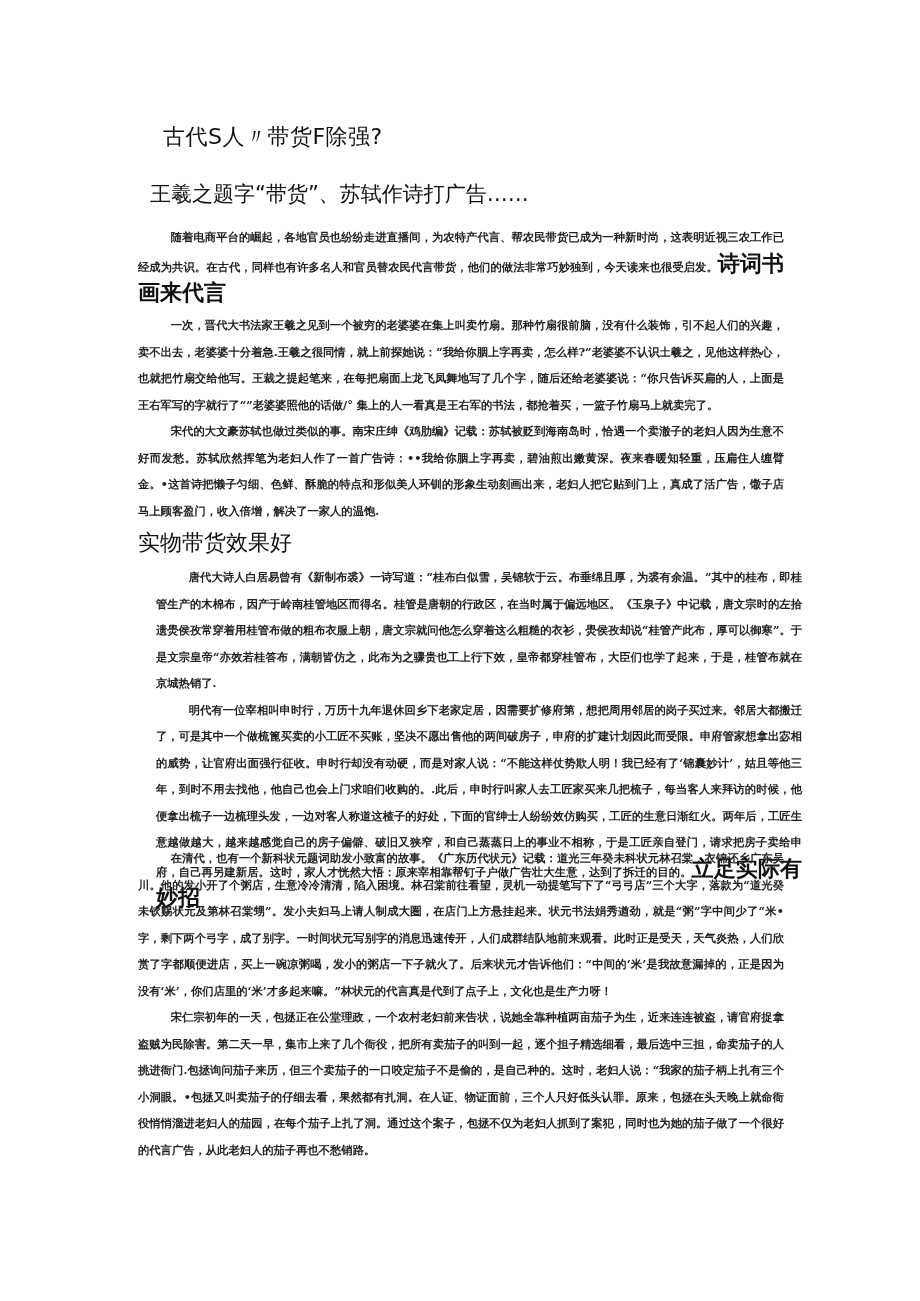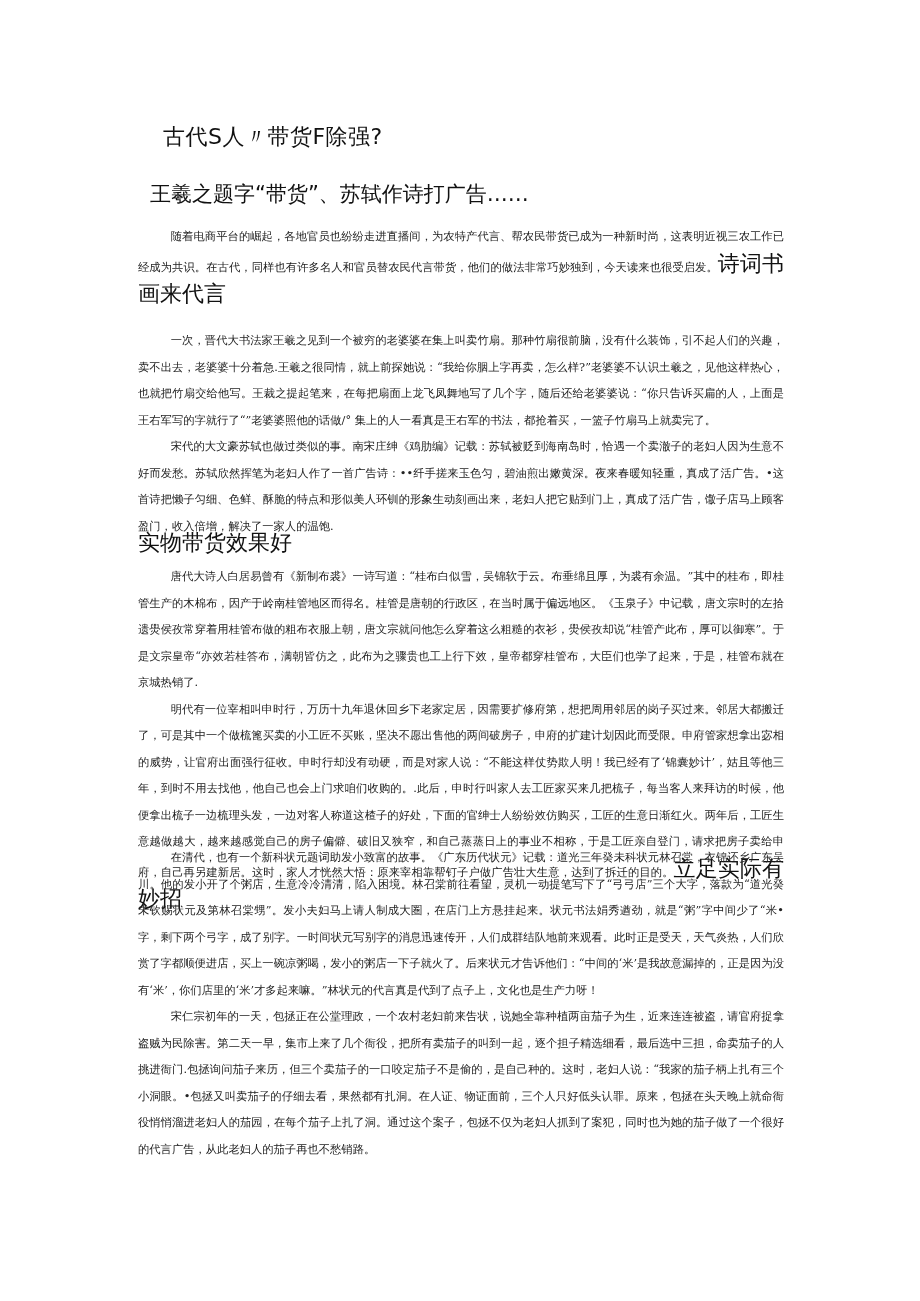--- a/index.html
+++ b/index.html
@@ -46,20 +46,21 @@
     width: 646px;
     font-family: "DejaVu Serif", serif;
     font-size: 11.3px;
     line-height: 26.5px;
     color: #222;
     text-align: justify;
   }
   .body-text p {
     margin: 0;
     text-indent: 2.9em;
+    font-weight: bold;
   }
   .inline-heading {
     font-family: "DejaVu Sans", sans-serif;
     font-size: 22px;
     color: #111;
     line-height: 26px;
   }
   .section-heading {
     position: absolute;
     left: 0;
@@ -75,28 +76,28 @@
 <div class="page">
 
   <div class="title">古代S人〃带货F除强?</div>
 
   <div class="subtitle">王羲之题字“带货”、苏轼作诗打广告……</div>
 
   <div class="body-text" style="top:224px;">
     <p><span>随着电商平台的崛起，各地官员也纷纷走进直播间，为农特产代言、帮农民带货已成为一种新时尚，这表明近视三农工作已经成为共识。在古代，同样也有许多名人和官员替农民代言带货，他们的做法非常巧妙独到，今天读来也很受启发。</span><span class="inline-heading">诗词书画来代言</span></p>
   </div>
 
-  <div class="body-text" style="top:328px;">
+  <div class="body-text" style="top:312px;">
     <p>一次，晋代大书法家王羲之见到一个被穷的老婆婆在集上叫卖竹扇。那种竹扇很前脑，没有什么装饰，引不起人们的兴趣，卖不出去，老婆婆十分着急.王羲之很同情，就上前探她说：“我给你胭上字再卖，怎么样?”老婆婆不认识土羲之，见他这样热心，也就把竹扇交给他写。王裁之提起笔来，在每把扇面上龙飞凤舞地写了几个字，随后还给老婆婆说：“你只告诉买扁的人，上面是王右军写的字就行了“”老婆婆照他的话做/° 集上的人一看真是王右军的书法，都抢着买，一篮子竹扇马上就卖完了。</p>
-    <p>宋代的大文豪苏轼也做过类似的事。南宋庄绅《鸡肋编》记载：苏轼被贬到海南岛时，恰遇一个卖澈子的老妇人因为生意不好而发愁。苏轼欣然挥笔为老妇人作了一首广告诗：••纤手搓来玉色匀，碧油煎出嫩黄深。夜来春暖知轻重，真成了活广告。•这首诗把懒子匀细、色鲜、酥脆的特点和形似美人环钏的形象生动刻画出来，老妇人把它贴到门上，真成了活广告，馓子店马上顾客盈门，收入倍增，解决了一家人的温饱.</p>
+    <p>宋代的大文豪苏轼也做过类似的事。南宋庄绅《鸡肋编》记载：苏轼被贬到海南岛时，恰遇一个卖澈子的老妇人因为生意不好而发愁。苏轼欣然挥笔为老妇人作了一首广告诗：••我给你胭上字再卖，碧油煎出嫩黄深。夜来春暖知轻重，压扁住人缠臂金。•这首诗把懒子匀细、色鲜、酥脆的特点和形似美人环钏的形象生动刻画出来，老妇人把它贴到门上，真成了活广告，馓子店马上顾客盈门，收入倍增，解决了一家人的温饱.</p>
   </div>
 
   <div class="section-heading" style="top:528px;">实物带货效果好</div>
 
-  <div class="body-text" style="top:564px;">
+  <div class="body-text" style="top:564px;margin-left:18px;">
     <p>唐代大诗人白居易曾有《新制布裘》一诗写道：“桂布白似雪，吴锦软于云。布垂绵且厚，为裘有余温。”其中的桂布，即桂管生产的木棉布，因产于岭南桂管地区而得名。桂管是唐朝的行政区，在当时属于偏远地区。《玉泉子》中记载，唐文宗时的左拾遗燢侯孜常穿着用桂管布做的粗布衣服上朝，唐文宗就问他怎么穿着这么粗糙的衣衫，燢侯孜却说“桂管产此布，厚可以御寒”。于是文宗皇帝“亦效若桂答布，满朝皆仿之，此布为之骤贵也工上行下效，皇帝都穿桂管布，大臣们也学了起来，于是，桂管布就在京城热销了.</p>
     <p><span>明代有一位宰相叫申时行，万历十九年退休回乡下老家定居，因需要扩修府第，想把周用邻居的岗子买过来。邻居大都搬迁了，可是其中一个做梳篦买卖的小工匠不买账，坚决不愿出售他的两间破房子，申府的扩建计划因此而受限。申府管家想拿出宓相的威势，让官府出面强行征收。申时行却没有动硬，而是对家人说：“不能这样仗势欺人明！我已经有了‘锦囊妙计’，姑且等他三年，到时不用去找他，他自己也会上门求咱们收购的。.此后，申时行叫家人去工匠家买来几把梳子，每当客人来拜访的时候，他便拿出梳子一边梳理头发，一边对客人称道这楂子的好处，下面的官绅士人纷纷效仿购买，工匠的生意日渐红火。两年后，工匠生意越做越大，越来越感觉自己的房子偏僻、破旧又狭窄，和自己蒸蒸日上的事业不相称，于是工匠亲自登门，请求把房子卖给申府，自己再另建新居。这时，家人才恍然大悟：原来宰相靠帮钉子户做广告壮大生意，达到了拆迁的目的。</span><span class="inline-heading">立足实际有妙招</span></p>
   </div>
 
   <div class="body-text" style="top:845px;">
     <p>在清代，也有一个新科状元题词助发小致富的故事。《广东历代状元》记载：道光三年癸未科状元林召棠，衣锦还乡广东吴川。他的发小开了个粥店，生意冷冷清清，陷入困境。林召棠前往看望，灵机一动提笔写下了“弓弓店”三个大字，落款为“道光癸未钦赐状元及第林召棠甥”。发小夫妇马上请人制成大圏，在店门上方悬挂起来。状元书法娟秀遒劲，就是“粥”字中间少了“米•字，剩下两个弓字，成了别字。一时间状元写别字的消息迅速传开，人们成群结队地前来观看。此时正是受天，天气炎热，人们欣赏了字都顺便进店，买上一碗凉粥喝，发小的粥店一下子就火了。后来状元才告诉他们：“中间的‘米’是我故意漏掉的，正是因为没有‘米’，你们店里的‘米’才多起来嘛。”林状元的代言真是代到了点子上，文化也是生产力呀！</p>
     <p>宋仁宗初年的一天，包拯正在公堂理政，一个农村老妇前来告状，说她全靠种植两亩茄子为生，近来连连被盗，请官府捉拿盗贼为民除害。第二天一早，集市上来了几个衙役，把所有卖茄子的叫到一起，逐个担子精选细看，最后选中三担，命卖茄子的人挑进衙门.包拯询问茄子来历，但三个卖茄子的一口咬定茄子不是偷的，是自己种的。这时，老妇人说：“我家的茄子柄上扎有三个小洞眼。•包拯又叫卖茄子的仔细去看，果然都有扎洞。在人证、物证面前，三个人只好低头认罪。原来，包拯在头天晚上就命衙役悄悄溜进老妇人的茄园，在每个茄子上扎了洞。通过这个案子，包拯不仅为老妇人抓到了案犯，同时也为她的茄子做了一个很好的代言广告，从此老妇人的茄子再也不愁销路。</p>
   </div>
 
 </div>

